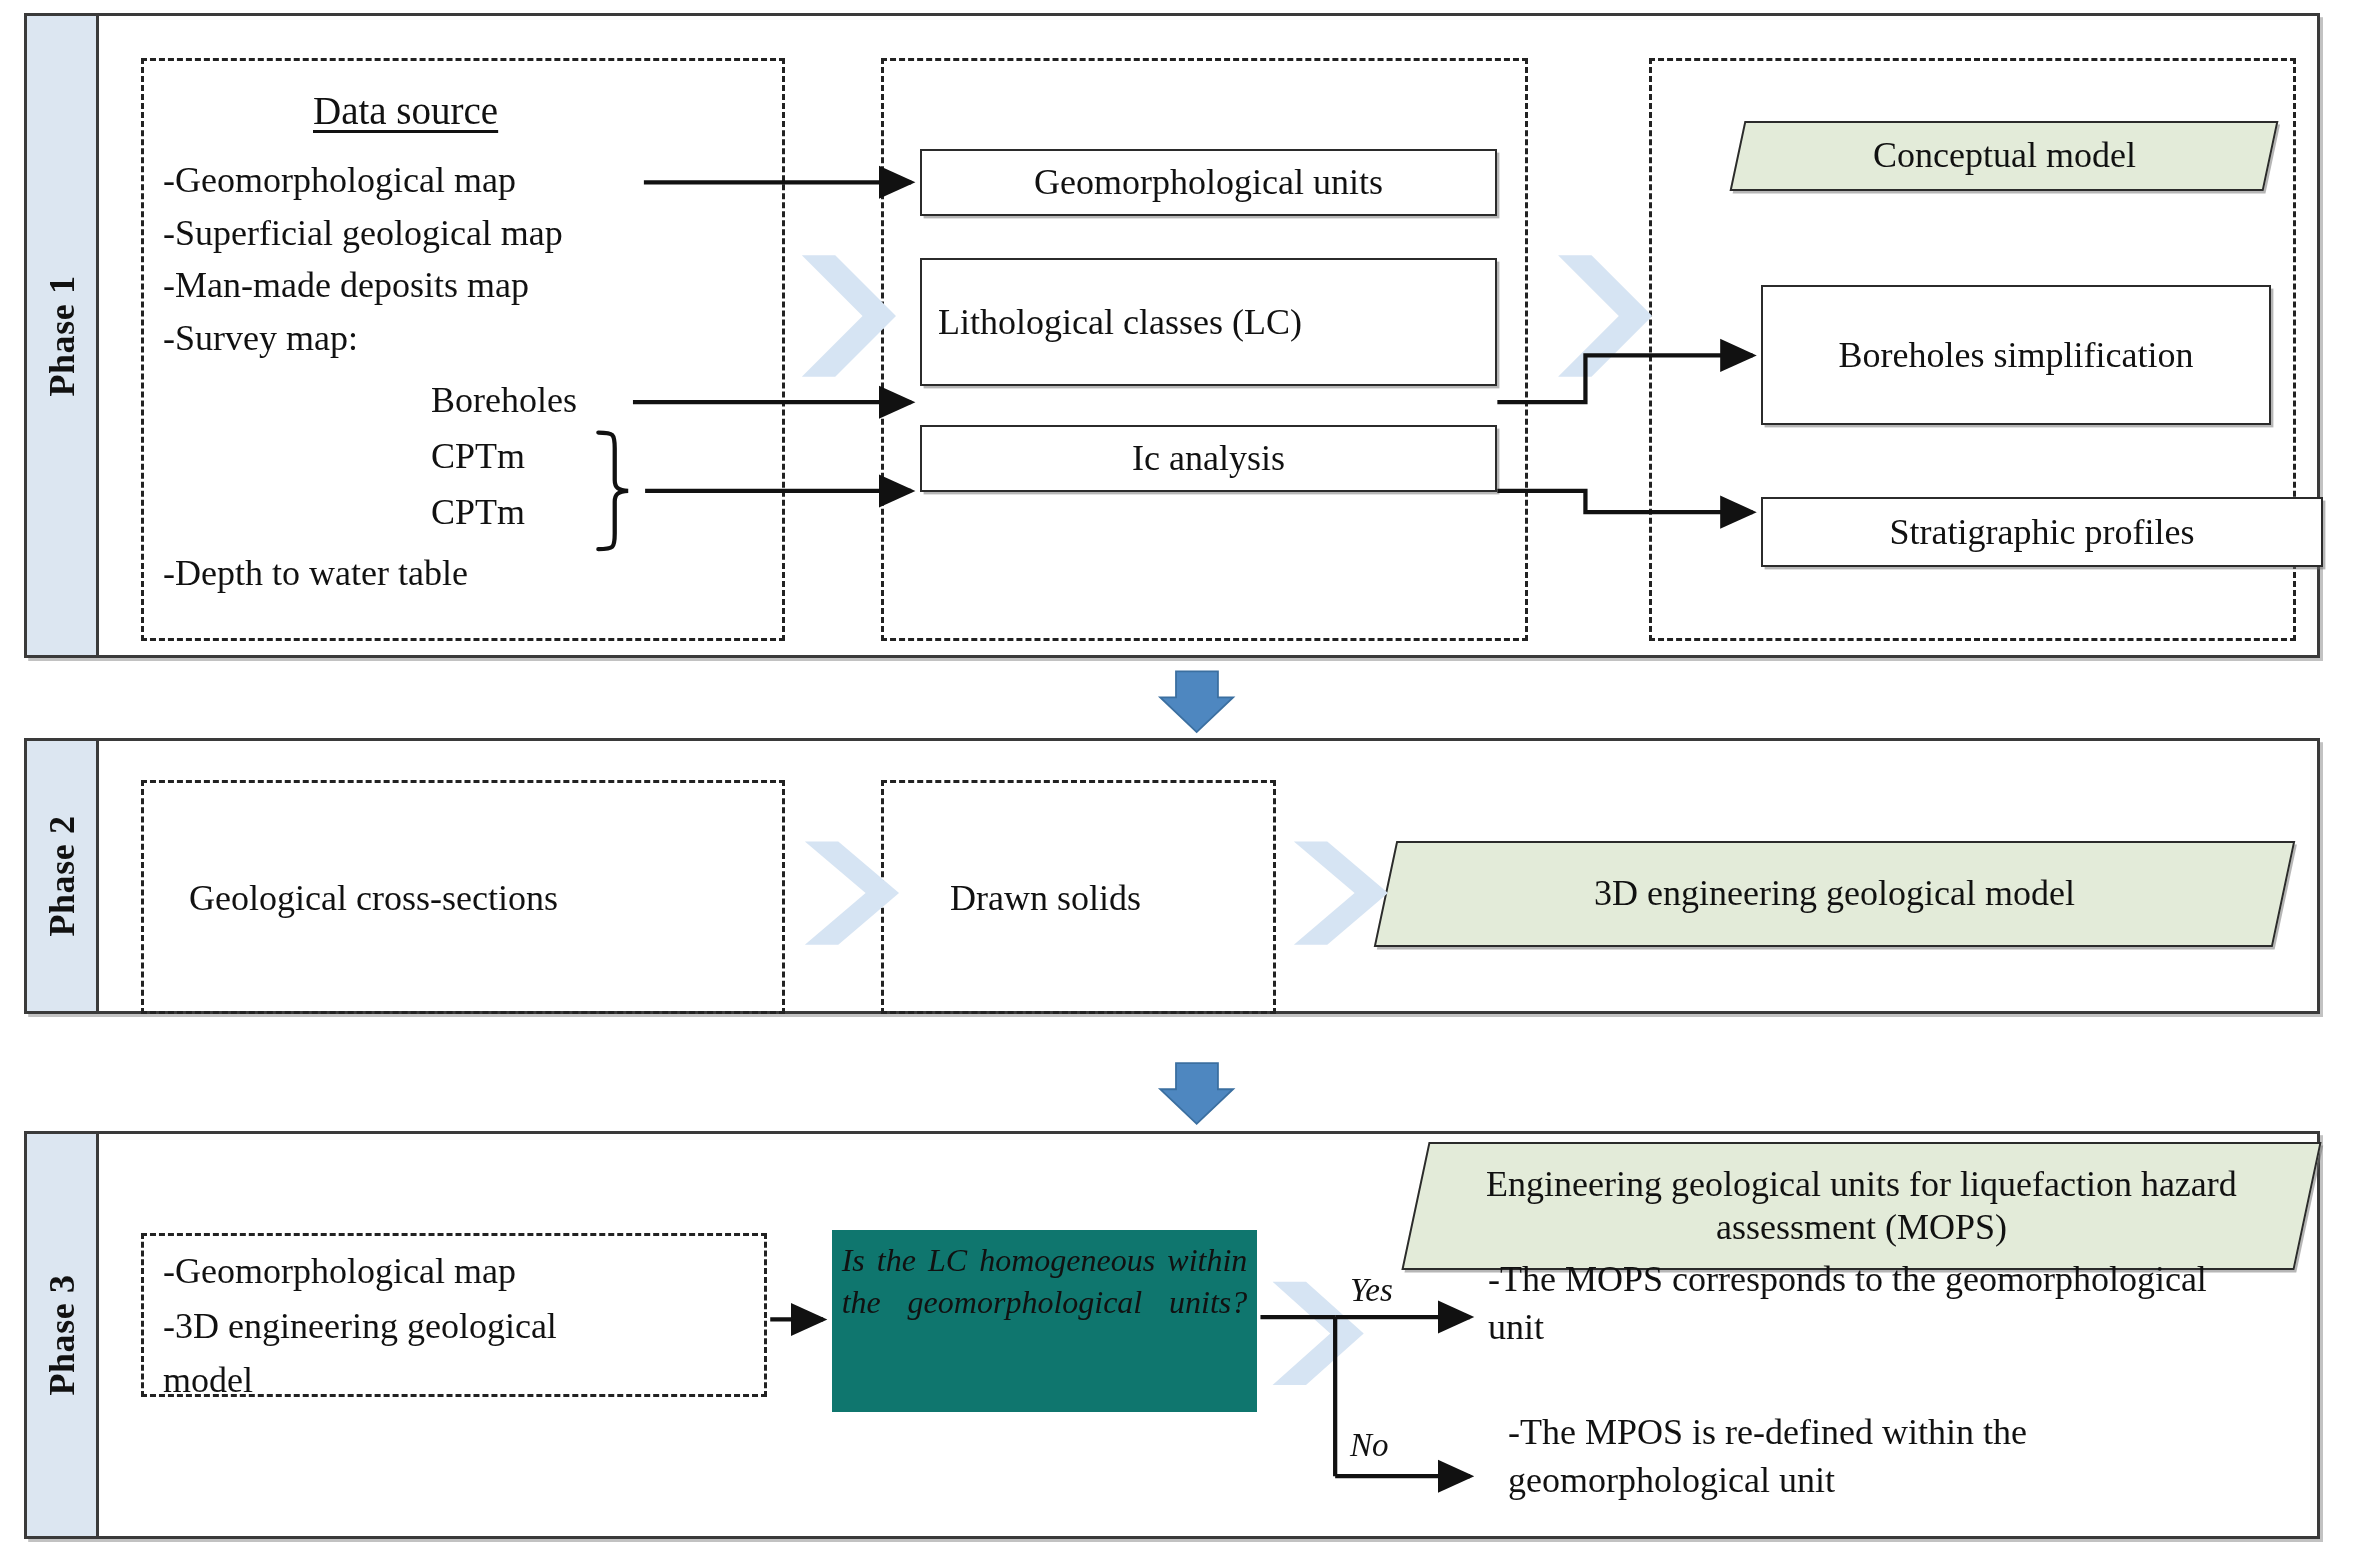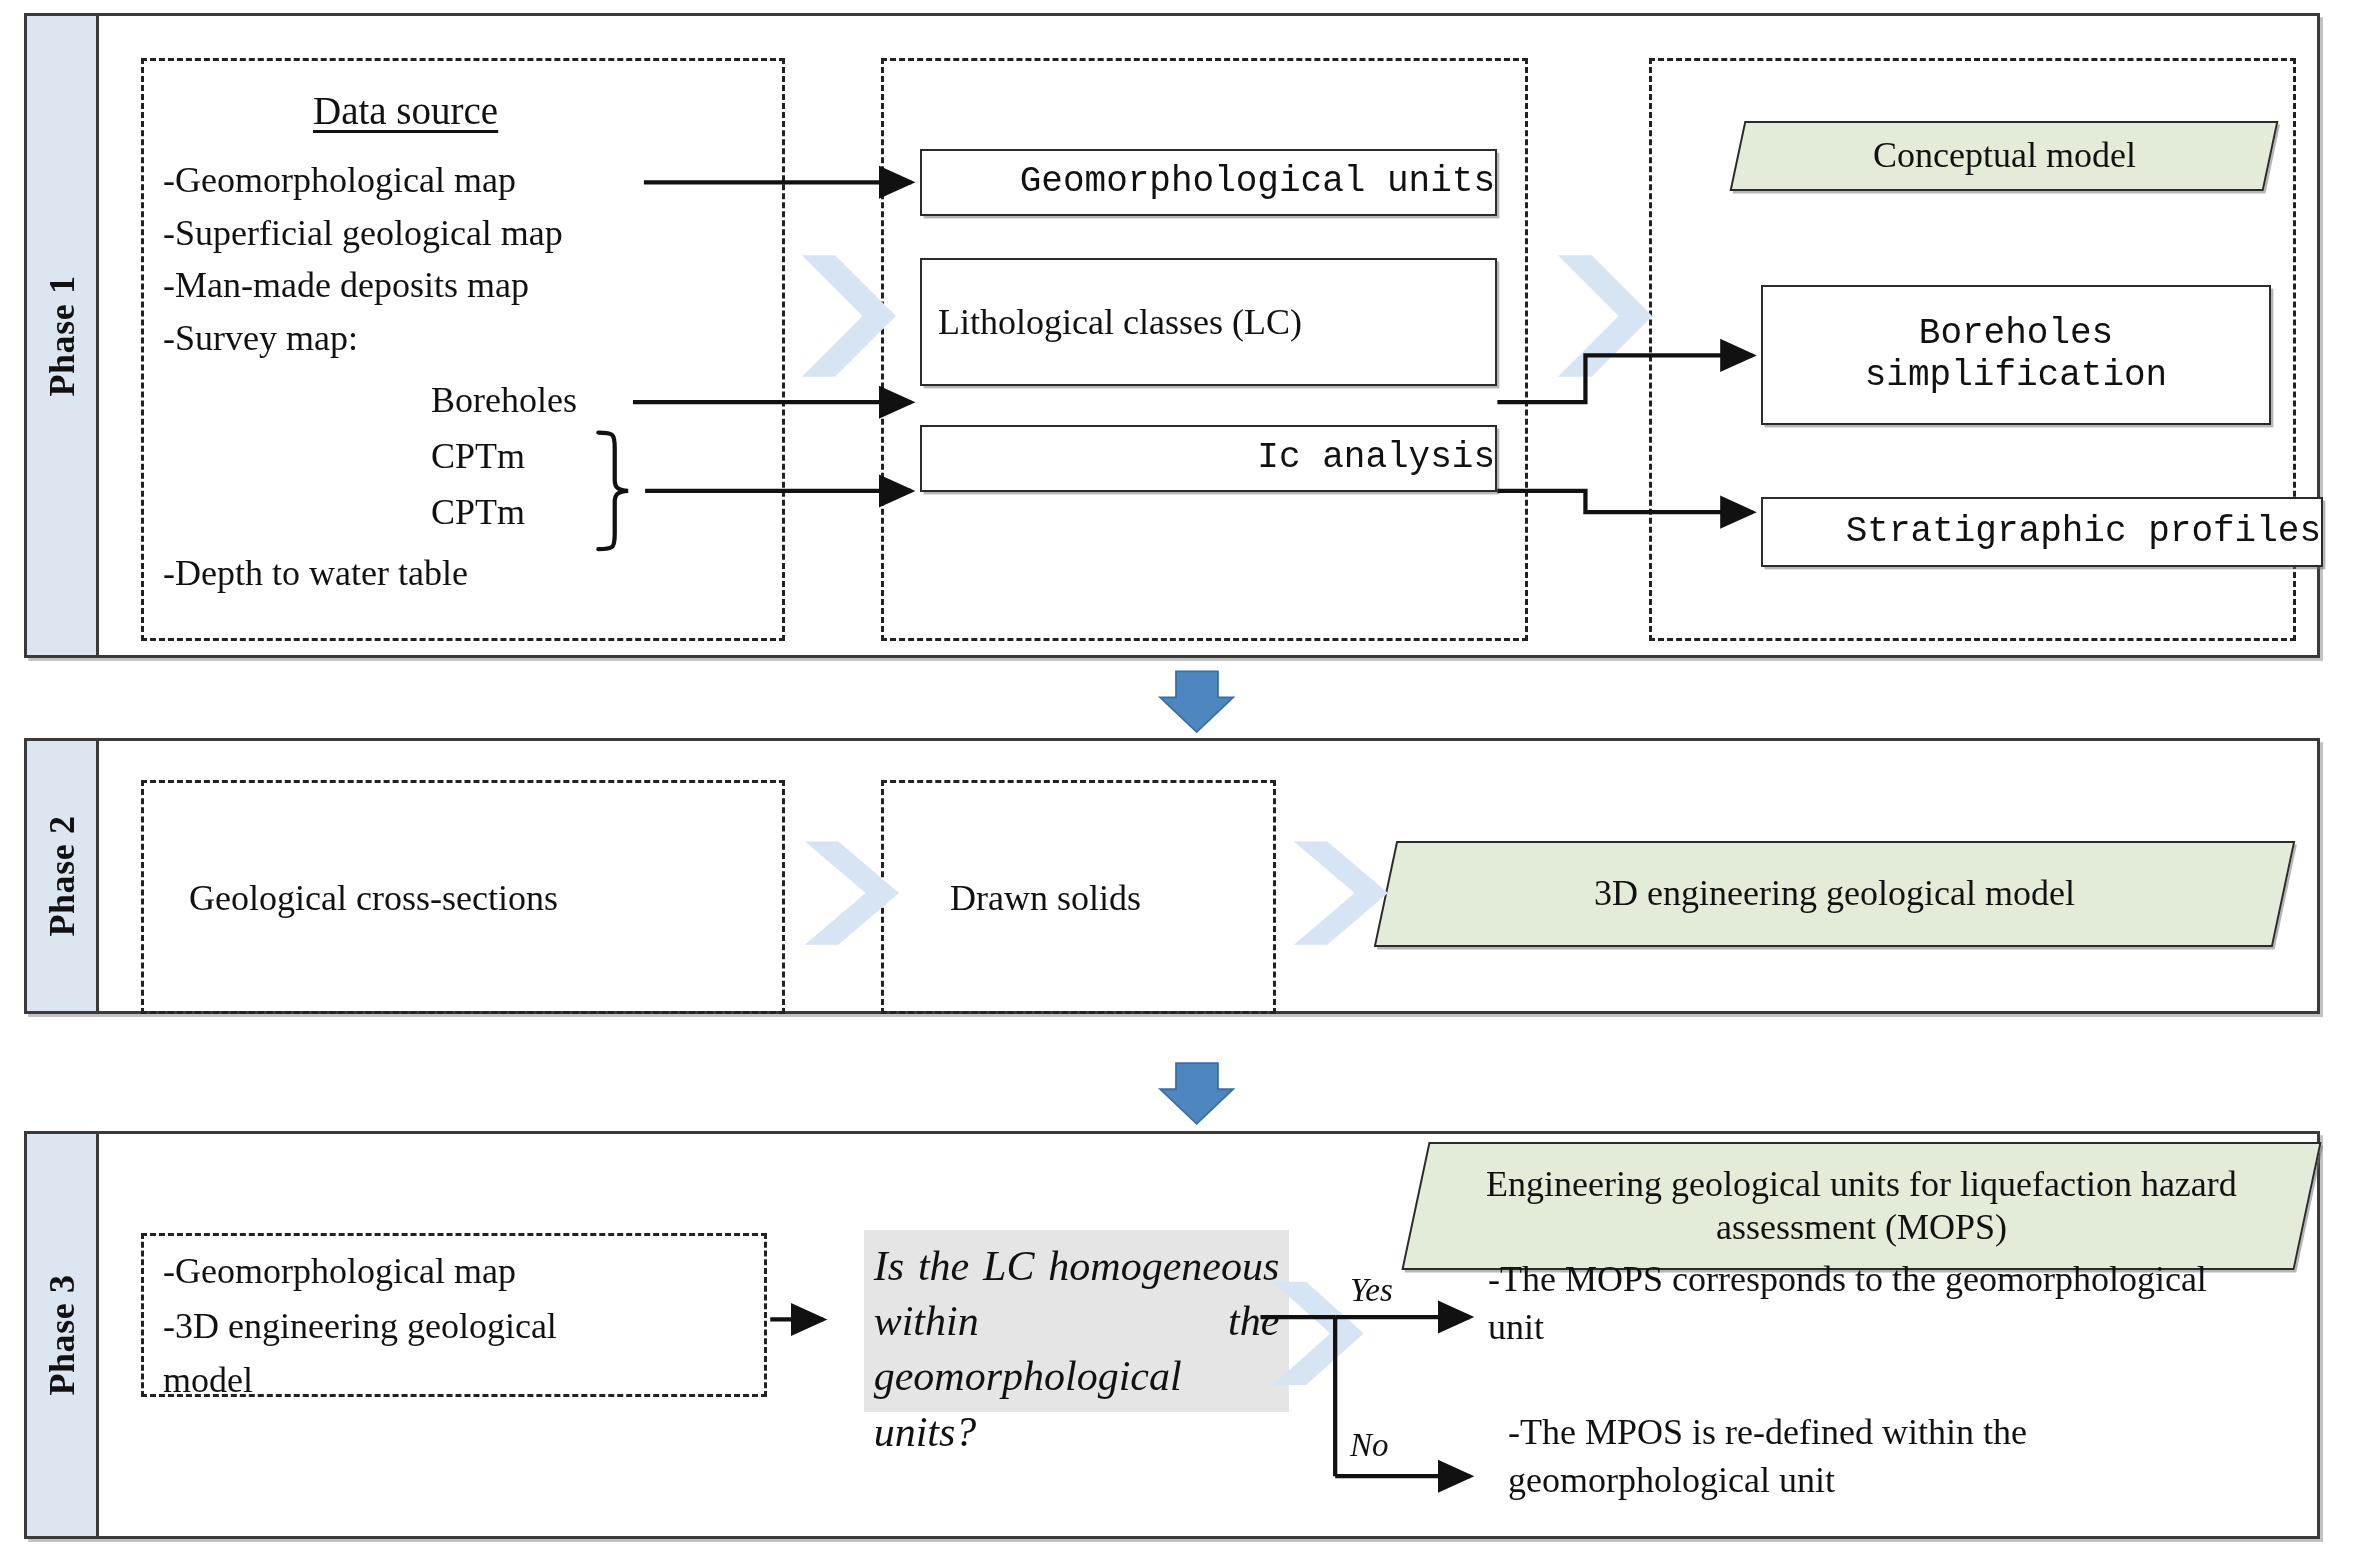--- a/index.html
+++ b/index.html
@@ -45,48 +45,47 @@
   
   .pbox{
     position:absolute;
     border:2.4px solid #2b2b2b;
     background:#ffffff;
     box-sizing:border-box;
     display:flex;align-items:center;
     box-shadow:3px 3px 0 -0.6px rgba(110,110,110,.5);
     font-size:36px;color:#111;line-height:1.18;
   }
-  .pbox.center{justify-content:flex-end;text-align:center;font-family:Liberation Mono, monospace;}
+  .pbox.center{justify-content:center;text-align:center;}
   .pbox.left{justify-content:flex-start;padding-left:16px;text-align:left;}
 
   
   .para{
     position:absolute;
     background:#E3EBD9;
     border:2.4px solid #2b2b2b;
     box-sizing:border-box;
     display:flex;align-items:center;justify-content:center;
     text-align:center;
     font-size:36px;color:#111;line-height:1.2;
     transform:skewX(-12deg);
     box-shadow:3px 3px 0 -0.6px rgba(110,110,110,.5);
   }
   .para > span{transform:skewX(12deg);display:block;}
 
   
   .qbox{
     position:absolute;
-    background:#e5e5e5;
+    background:#0f766e;
     box-sizing:border-box;
     padding:8.5px 9.7px;
     font-style:italic;
-    font-size:42px;line-height:1.32;color:#111;
+    font-size:32px;line-height:1.32;color:#111;
     text-align:justify;
     text-align-last:justify;
-    margin-left:32px;
   }
 
   
   .txt{position:absolute;font-size:36px;color:#111;line-height:1.32;white-space:pre-line;}
   .hdr{font-size:39px;text-decoration:underline;text-underline-offset:6px;}
 
   
   svg.overlay{position:absolute;left:0;top:0;width:2366px;height:1568px;pointer-events:none;}
 
   .yn{position:absolute;font-style:italic;font-size:33px;color:#111;}

